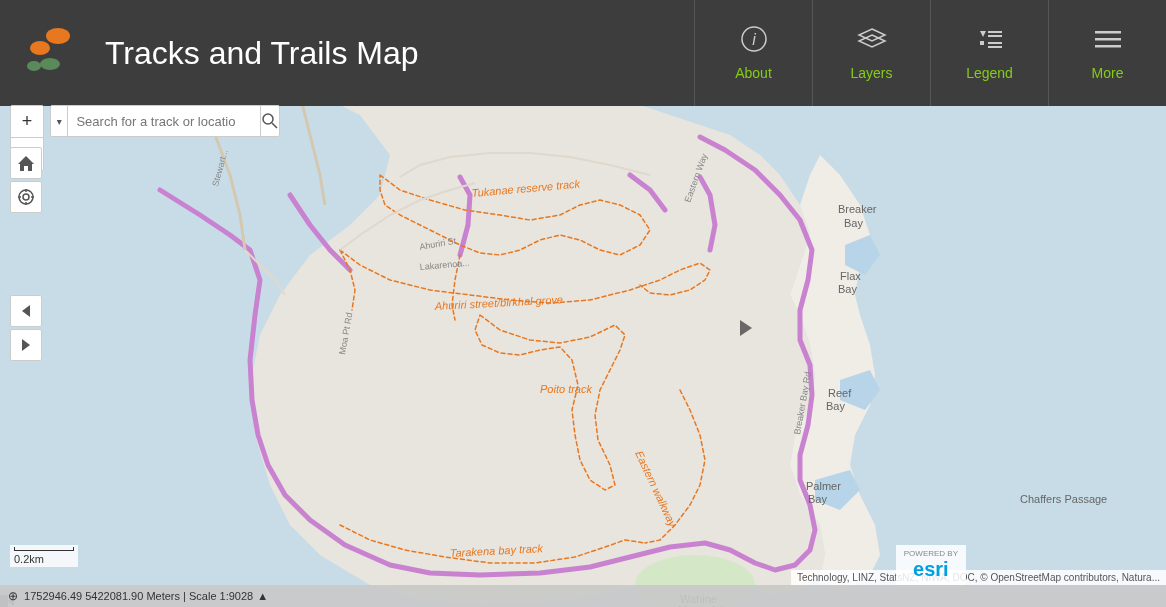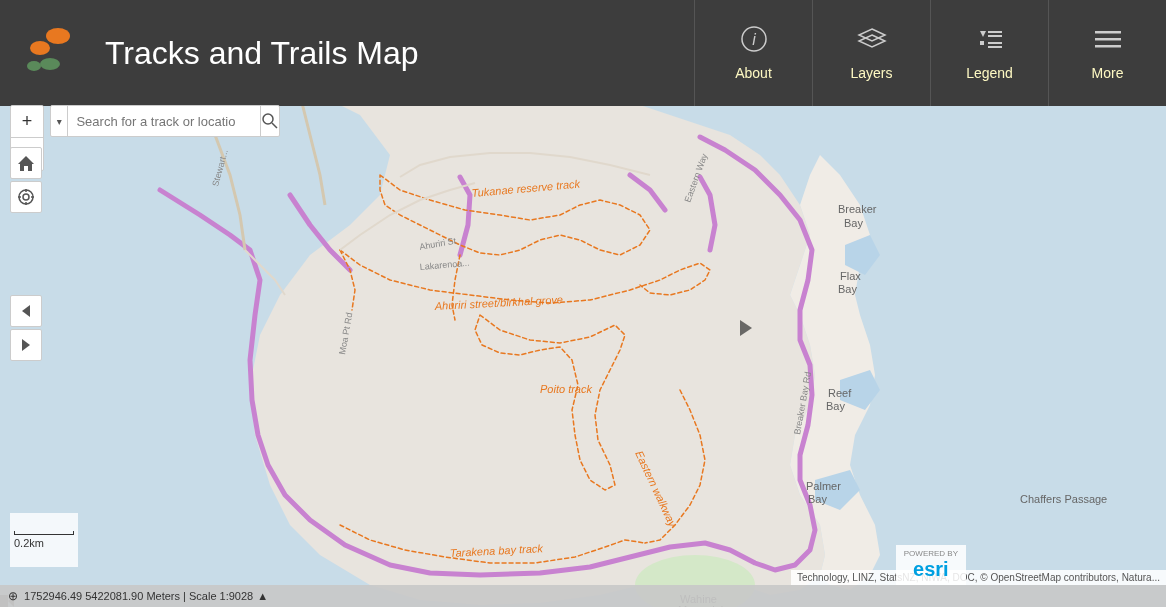--- a/index.html
+++ b/index.html
@@ -48,21 +48,21 @@
       border-left: 1px solid #555;
       transition: background 0.2s;
     }
     .nav-item .nav-icon {
       font-size: 24px;
       margin-bottom: 6px;
       color: #ccc;
     }
     .nav-item .nav-label {
       font-size: 14px;
-      color: #fef9c3;
+      color: #84cc16;
     }
 
     
     #map-container {
       position: absolute;
       top: 95px; left: 0; right: 0; bottom: 0;
       background: #e8e0d8;
       overflow: hidden;
     }
 
@@ -179,21 +179,21 @@
       gap: 2px;
     }
 
     
     #scale-bar {
       position: absolute;
       bottom: 40px;
       left: 10px;
       z-index: 200;
       background: rgba(255,255,255,0.8);
-      padding: 18px 4px;
+      padding: 2px 4px;
       font-size: 11px;
       color: #333;
     }
     #scale-line {
       width: 60px;
       height: 4px;
       border: 1px solid #333;
       border-top: none;
       margin-bottom: 2px;
     }

